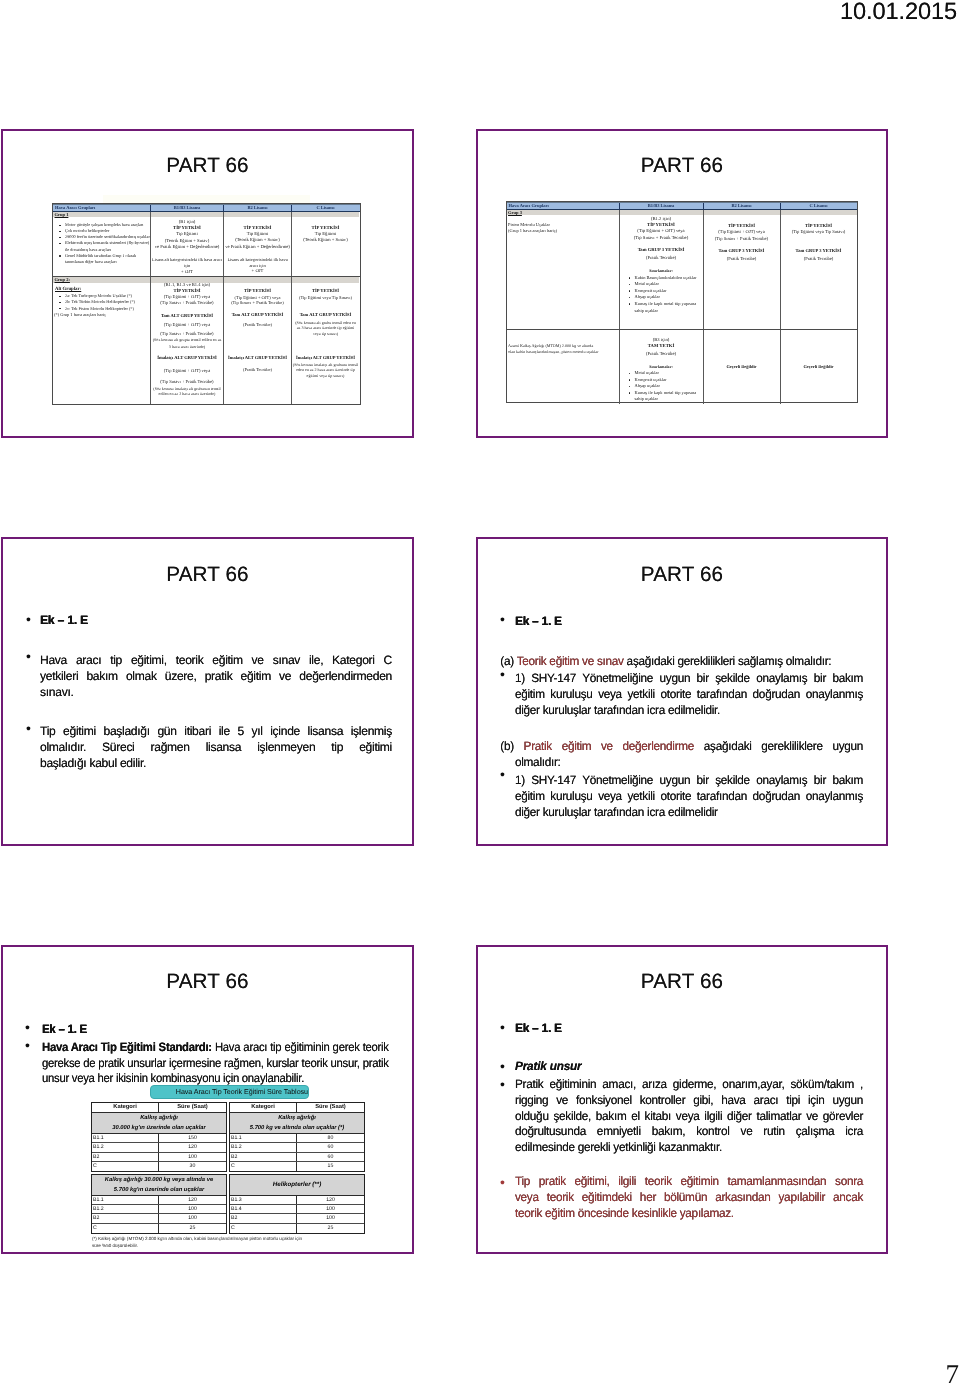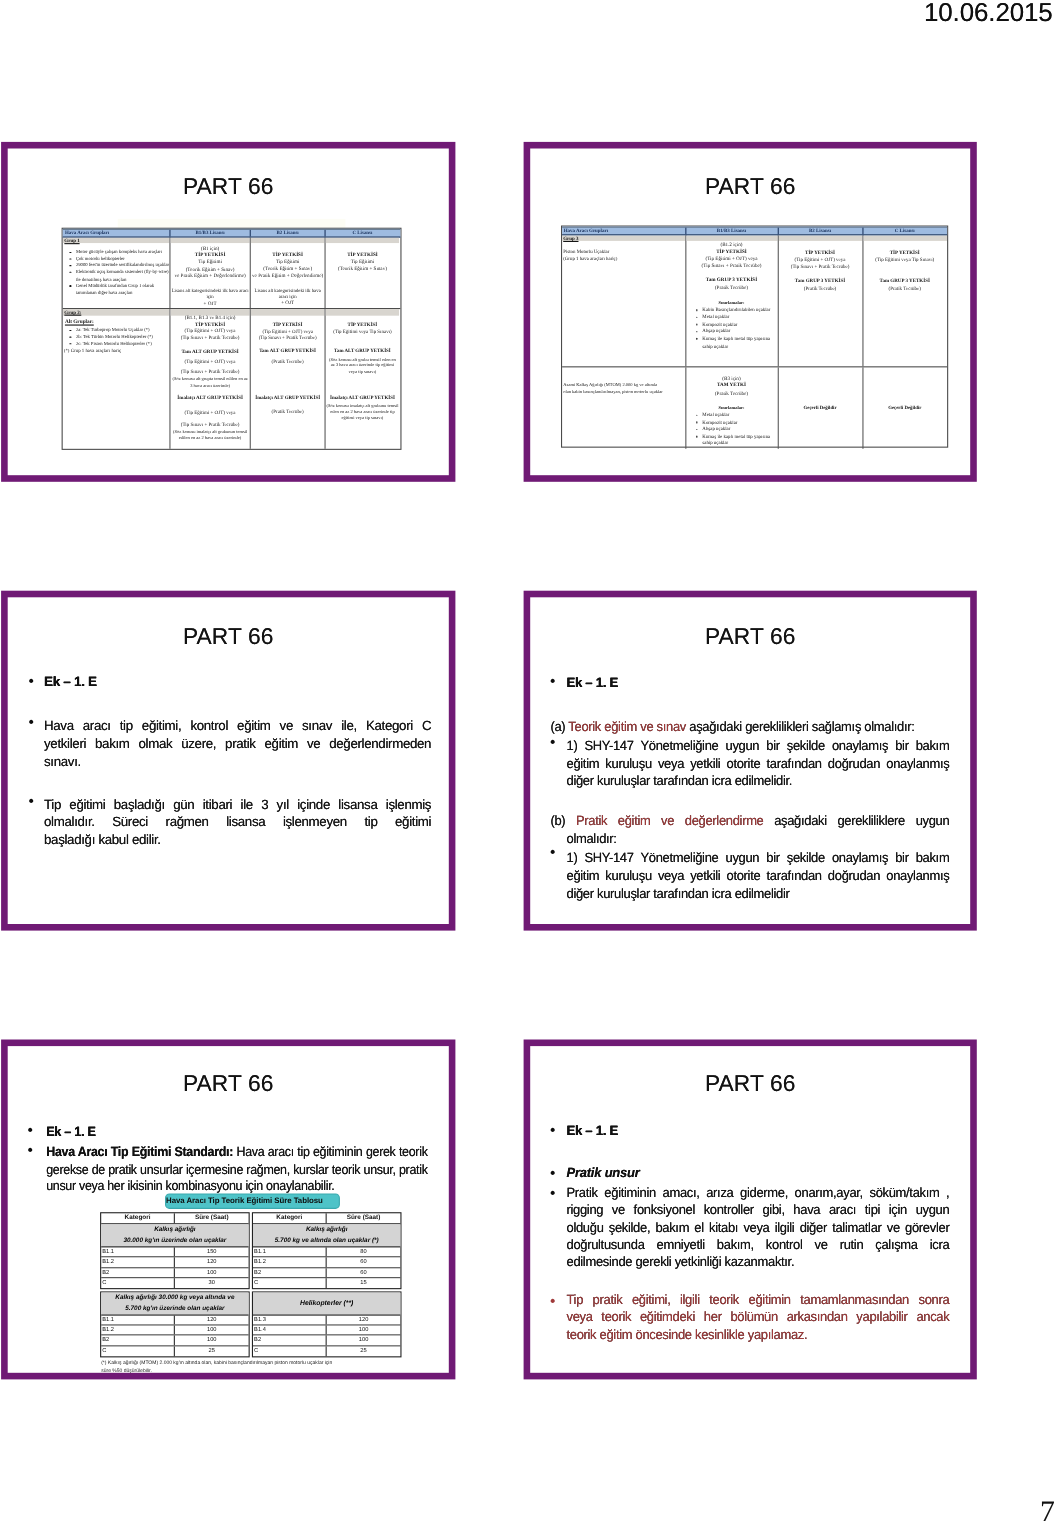--- a/index.html
+++ b/index.html
@@ -9,21 +9,21 @@
        -webkit-font-smoothing:antialiased;text-rendering:geometricPrecision;
        -moz-osx-font-smoothing:grayscale;}
   .page{position:relative;width:960px;height:1384px;background:#fff;}
 
   .docdate{position:absolute;right:3px;top:1px;font-size:23.6px;line-height:1;transform:translateZ(0);
            font-family:"Liberation Sans",sans-serif;color:#101010;letter-spacing:-0.1px;
            text-shadow:0 0 0.3px rgba(0,0,0,0.8);}
   .pageno{position:absolute;right:1px;bottom:-4px;transform:translateZ(0);font-family:"Liberation Serif",serif;
           font-size:27px;line-height:1;color:#111;}
 
-  .slide{position:absolute;box-sizing:border-box;border:6px solid #701a75;background:#fff;
+  .slide{position:absolute;box-sizing:border-box;border:2px solid #701a75;background:#fff;
          overflow:hidden;}
   .stitle{position:absolute;left:0;width:100%;text-align:center;transform:translateZ(0);
           font-family:"Liberation Sans",sans-serif;font-weight:400;color:#121212;letter-spacing:0.1px;
           text-shadow:0 0 0.3px rgba(0,0,0,0.75);}
 
   
   .obullet{position:absolute;font-size:14px;line-height:1;color:#0d0d0d;z-index:5;transform:translateZ(0);}
 
   
   .tbody{position:absolute;z-index:4;}
@@ -53,40 +53,40 @@
   .tinyb li{position:relative;padding-left:7px;}
   .tinyb li::before{content:"";position:absolute;left:1.2px;top:2.3px;width:1.6px;height:1.6px;
                     border-radius:50%;background:#1a1a1a;}
   .bandtop{position:relative;}
   .bandtop::before{content:"";position:absolute;left:0;right:0;top:0;height:5.4px;background:#D6D3CD;}
   .ctr{text-align:center;}
   .bld{font-weight:bold;}
   .udl{text-decoration:underline;}
 
   
-  .cap5{position:absolute;background:#4EC3C8;color:#0d0d0d;font-weight:bold;text-align:left;
+  .cap5{position:absolute;background:#4EC3C8;color:#0d0d0d;font-weight:normal;text-align:right;
         border:1px solid #3BA9AE;font-family:"Liberation Sans",sans-serif;filter:blur(0.2px);}
   .dt{position:absolute;box-sizing:border-box;border:1.2px solid #222;background:#fff;
       font-family:"Liberation Sans",sans-serif;filter:blur(0.22px);}
   .dt .hdr{display:flex;border-bottom:1px solid #2b2b2b;}
   .dt .hdr span{box-sizing:border-box;text-align:center;font-weight:bold;color:#111;}
   .dt .sub{box-sizing:border-box;background:#D4D4D4;text-align:center;font-weight:bold;
            font-style:italic;border-bottom:1px solid #2b2b2b;}
   .dt .r{display:flex;}
   .dt .r span{box-sizing:border-box;color:#111;}
   .dt .r span:first-child{text-align:left;}
   .dt .r span:last-child{text-align:center;}
   .fn5{position:absolute;color:#222;font-family:"Liberation Sans",sans-serif;filter:blur(0.2px);}
 </style>
 </head>
 <body>
 
 <div class="page">
 
-  <div class="docdate">10.06.2015</div>
+  <div class="docdate">10.01.2015</div>
 
   <div class="slide" id="s1" style="left:1px;top:129px;width:413px;height:309px;">
     <div class="stitle" style="top:23px;font-size:20.7px;">PART 66</div>
     <div style="position:absolute;left:100px;top:64px;width:207px;height:9px;background:#FDFDF5;"></div>
     <div class="imgtab" style="left:49px;top:72px;width:309px;height:202px;">
       <div class="hrow" style="height:5.8px;">
         <div style="width:97px;font-size:4.5px;line-height:5.8px;text-align:left;padding-left:2px;">Hava Aracı Grupları</div>
         <div style="width:73px;font-size:4.5px;line-height:5.8px;">B1/B3 Lisansı</div>
         <div style="width:68px;font-size:4.5px;line-height:5.8px;">B2 Lisansı</div>
         <div style="width:68px;font-size:4.5px;line-height:5.8px;">C Lisansı</div>
@@ -252,24 +252,24 @@
   </div>
 
   <div class="obullet" style="left:26px;top:612px;">•</div>
   <div class="obullet" style="left:26px;top:649px;">•</div>
   <div class="obullet" style="left:26px;top:721px;">•</div>
   <div class="slide" id="s3" style="left:1px;top:537px;width:413px;height:309px;">
     <div class="stitle" style="top:24px;font-size:20.7px;">PART 66</div>
   </div>
   <div class="tbody" style="left:40px;top:612px;width:352px;">
     <div class="tline hdg" style="top:1px;">Ek – 1. E</div>
-    <div class="tline jf" style="top:41px;">Hava aracı tip eğitimi, kontrol eğitim ve sınav ile, Kategori C</div>
+    <div class="tline jf" style="top:41px;">Hava aracı tip eğitimi, teorik eğitim ve sınav ile, Kategori C</div>
     <div class="tline jf" style="top:57px;">yetkileri bakım olmak üzere, pratik eğitim ve değerlendirmeden</div>
     <div class="tline lf" style="top:73px;">sınavı.</div>
-    <div class="tline jf" style="top:112px;">Tip eğitimi başladığı gün itibari ile 3 yıl içinde lisansa işlenmiş</div>
+    <div class="tline jf" style="top:112px;">Tip eğitimi başladığı gün itibari ile 5 yıl içinde lisansa işlenmiş</div>
     <div class="tline jf" style="top:128px;">olmalıdır. Süreci rağmen lisansa işlenmeyen tip eğitimi</div>
     <div class="tline lf" style="top:144px;">başladığı kabul edilir.</div>
   </div>
 
   <div class="obullet" style="left:500px;top:612px;">•</div>
   <div class="obullet" style="left:500px;top:667px;">•</div>
   <div class="obullet" style="left:500px;top:767px;">•</div>
   <div class="slide" id="s4" style="left:476px;top:537px;width:412px;height:309px;">
     <div class="stitle" style="top:24px;font-size:20.7px;">PART 66</div>
   </div>

